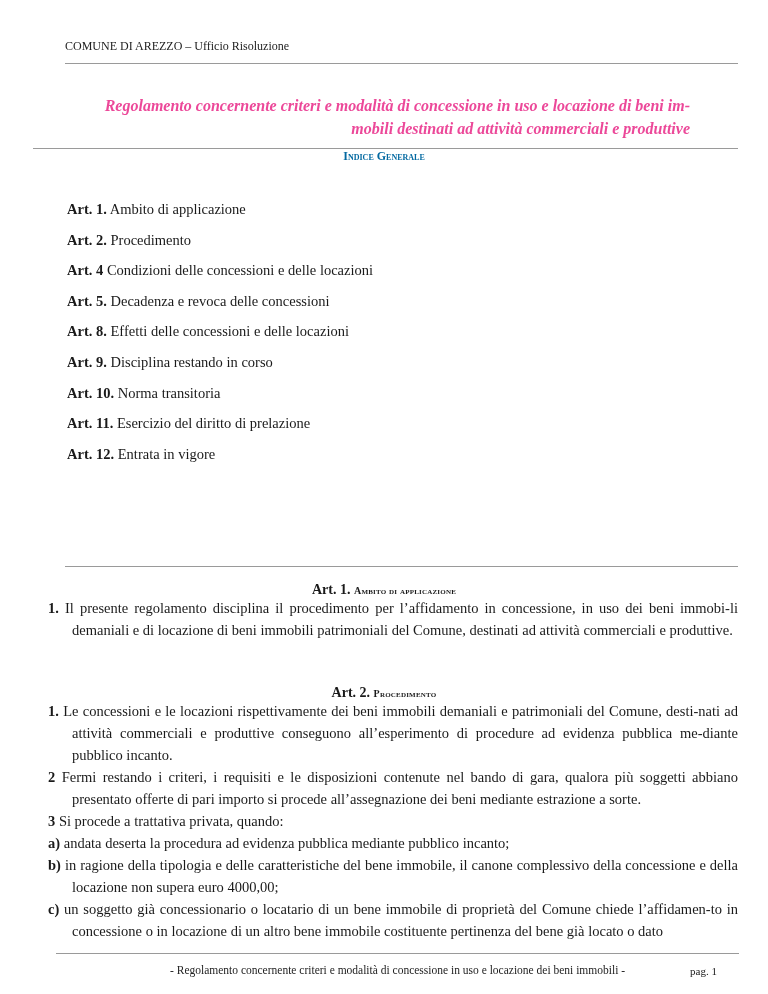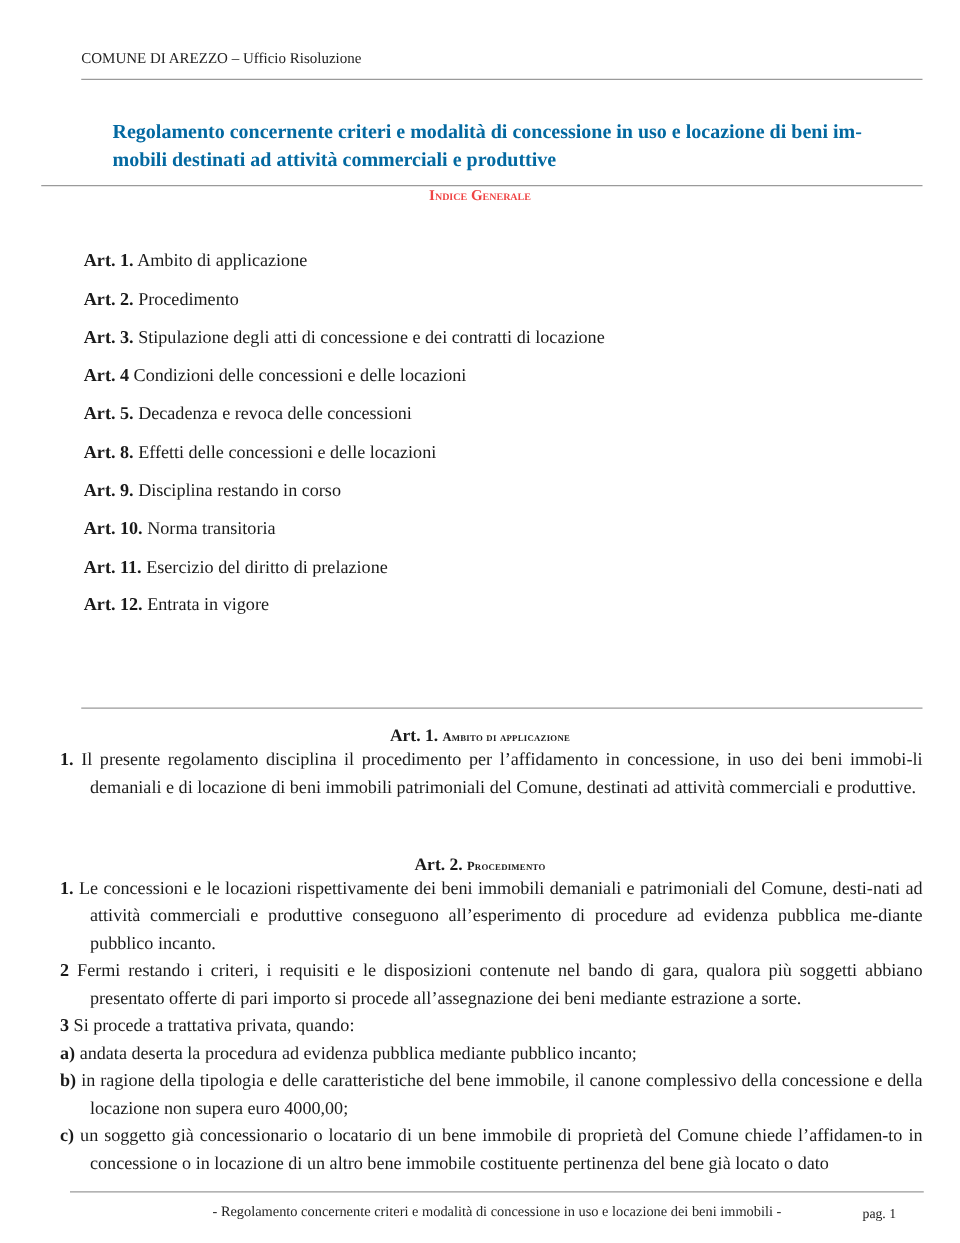--- a/index.html
+++ b/index.html
@@ -1,24 +1,24 @@
 <!DOCTYPE html>
 <html><head>
   <meta charset="utf-8">
   <style>
     html, body { margin: 0; padding: 0; background: #ffffff; }
     body { width: 768px; height: 994px; position: relative; overflow: hidden;
       font-family: "Liberation Serif", serif; color: #1a1a1a; }
     .page-header { position: absolute; left: 65px; top: 39px; font-size: 12px; color: #222; }
     .rule { position: absolute; height: 0; border-top: 1px solid #9a9a9a; }
-    .title { position: absolute; left: 90px; width: 600px; top: 94px; text-align: left;
-      font-weight: bold; font-size: 16px; line-height: 23px; color: #0369a1; }
+    .title { position: absolute; left: 90px; width: 600px; top: 94px; text-align: right;
+      font-weight: bold; font-style: italic; font-size: 16px; line-height: 23px; color: #ec4899; }
     .smallcaps { font-variant: small-caps; font-weight: bold; }
     .index-heading { position: absolute; left: 0; width: 768px; top: 149px; text-align: center;
-      font-size: 12px; color: #ef4444; }
+      font-size: 12px; color: #0369a1; }
     .toc { position: absolute; left: 67px; top: 199px; margin: 0; padding: 0; list-style: none; }
     .toc li { height: 30.6px; font-size: 14.5px; line-height: 20px; white-space: nowrap; }
     .toc b { font-weight: bold; }
     .art-heading { position: absolute; left: 0; width: 768px; text-align: center; font-size: 14px; }
     .art-heading .small { font-size: 10px; font-variant: small-caps; letter-spacing: 0.2px; }
     .para { position: absolute; left: 48px; width: 690px; font-size: 14.5px; line-height: 22px;
       text-align: justify; padding-left: 24px; text-indent: -24px; box-sizing: border-box; color: #1a1a1a; }
     .para b { font-weight: bold; }
     .footer-text { position: absolute; top: 964px; left: 170px; font-size: 11.5px; color: #222; white-space: nowrap; }
     .page-num { position: absolute; top: 965px; left: 690px; font-size: 11px; color: #222; }
@@ -34,21 +34,20 @@
   <div>mobili destinati ad attività commerciali e produttive</div>
 </div>
 
 <div class="rule" style="left:33px; width:705px; top:148px;"></div>
 
 <div class="index-heading smallcaps">Indice Generale</div>
 
 <ul class="toc">
   <li><b>Art. 1.</b> <span>Ambito di applicazione</span></li>
   <li><b>Art. 2.</b> <span>Procedimento</span></li>
-  <li><b>Art. 3.</b> <span>Stipulazione degli atti di concessione e dei contratti di locazione</span></li>
   <li><b>Art. 4</b> <span>Condizioni delle concessioni e delle locazioni</span></li>
   <li><b>Art. 5.</b> <span>Decadenza e revoca delle concessioni</span></li>
   <li><b>Art. 8.</b> <span>Effetti delle concessioni e delle locazioni</span></li>
   <li><b>Art. 9.</b> <span>Disciplina restando in corso</span></li>
   <li><b>Art. 10.</b> <span>Norma transitoria</span></li>
   <li><b>Art. 11.</b> <span>Esercizio del diritto di prelazione</span></li>
   <li><b>Art. 12.</b> <span>Entrata in vigore</span></li>
 </ul>
 
 <div class="rule" style="left:65px; width:673px; top:566px;"></div>

